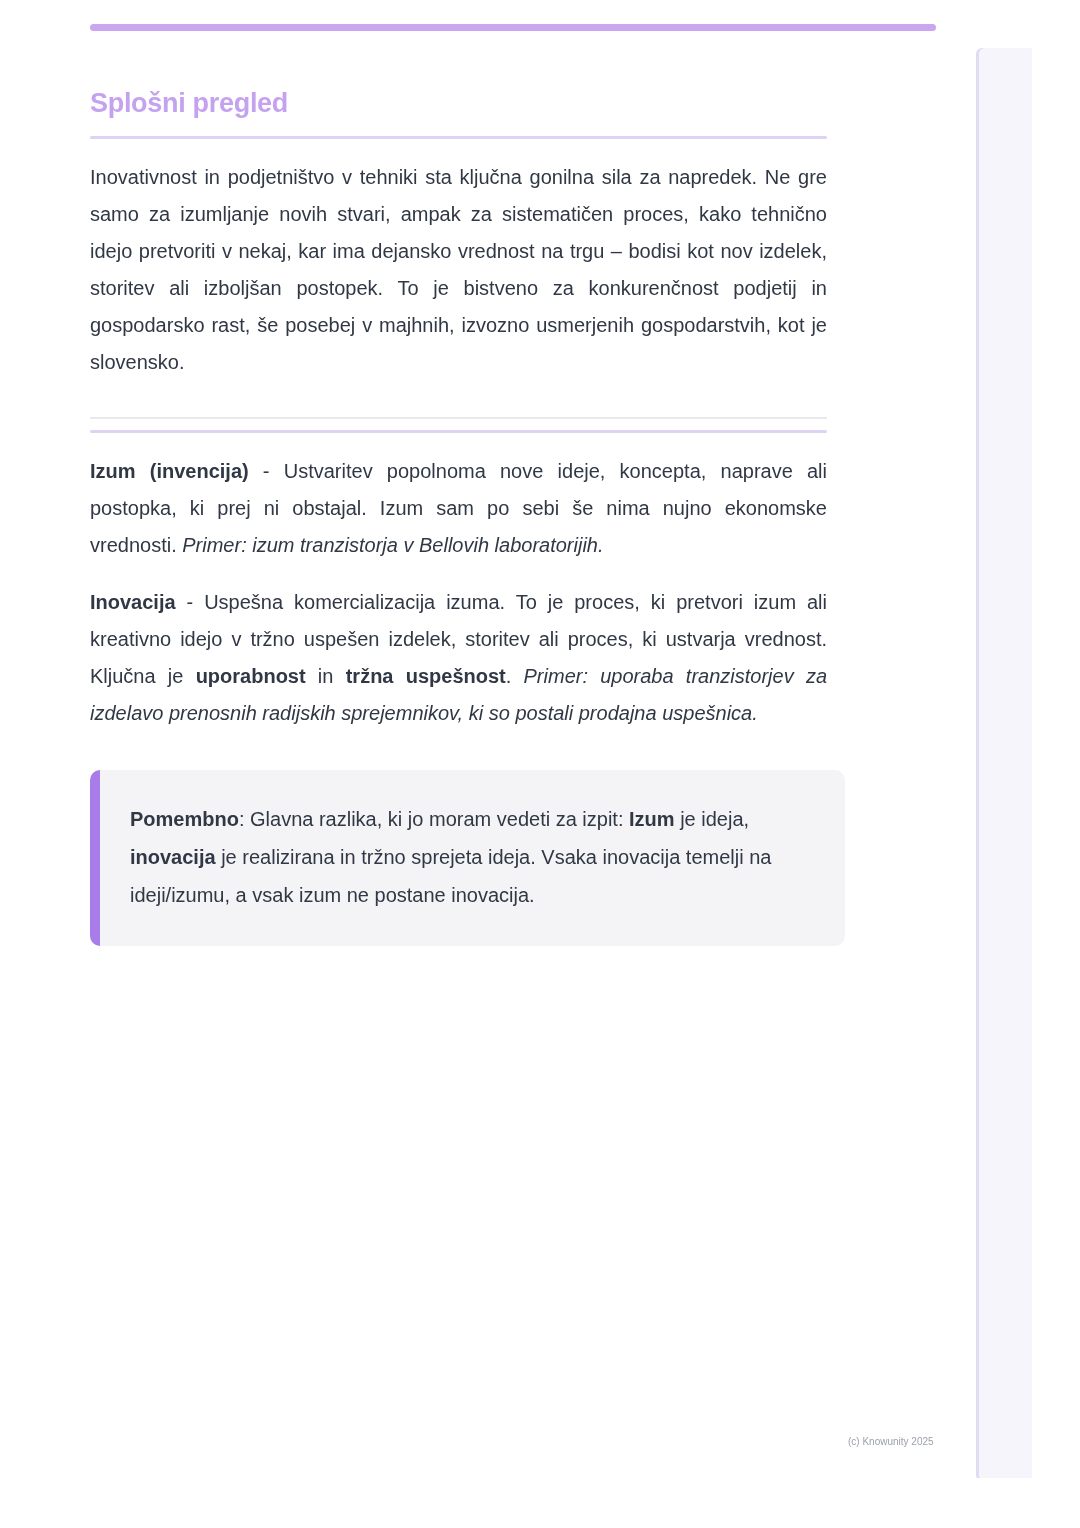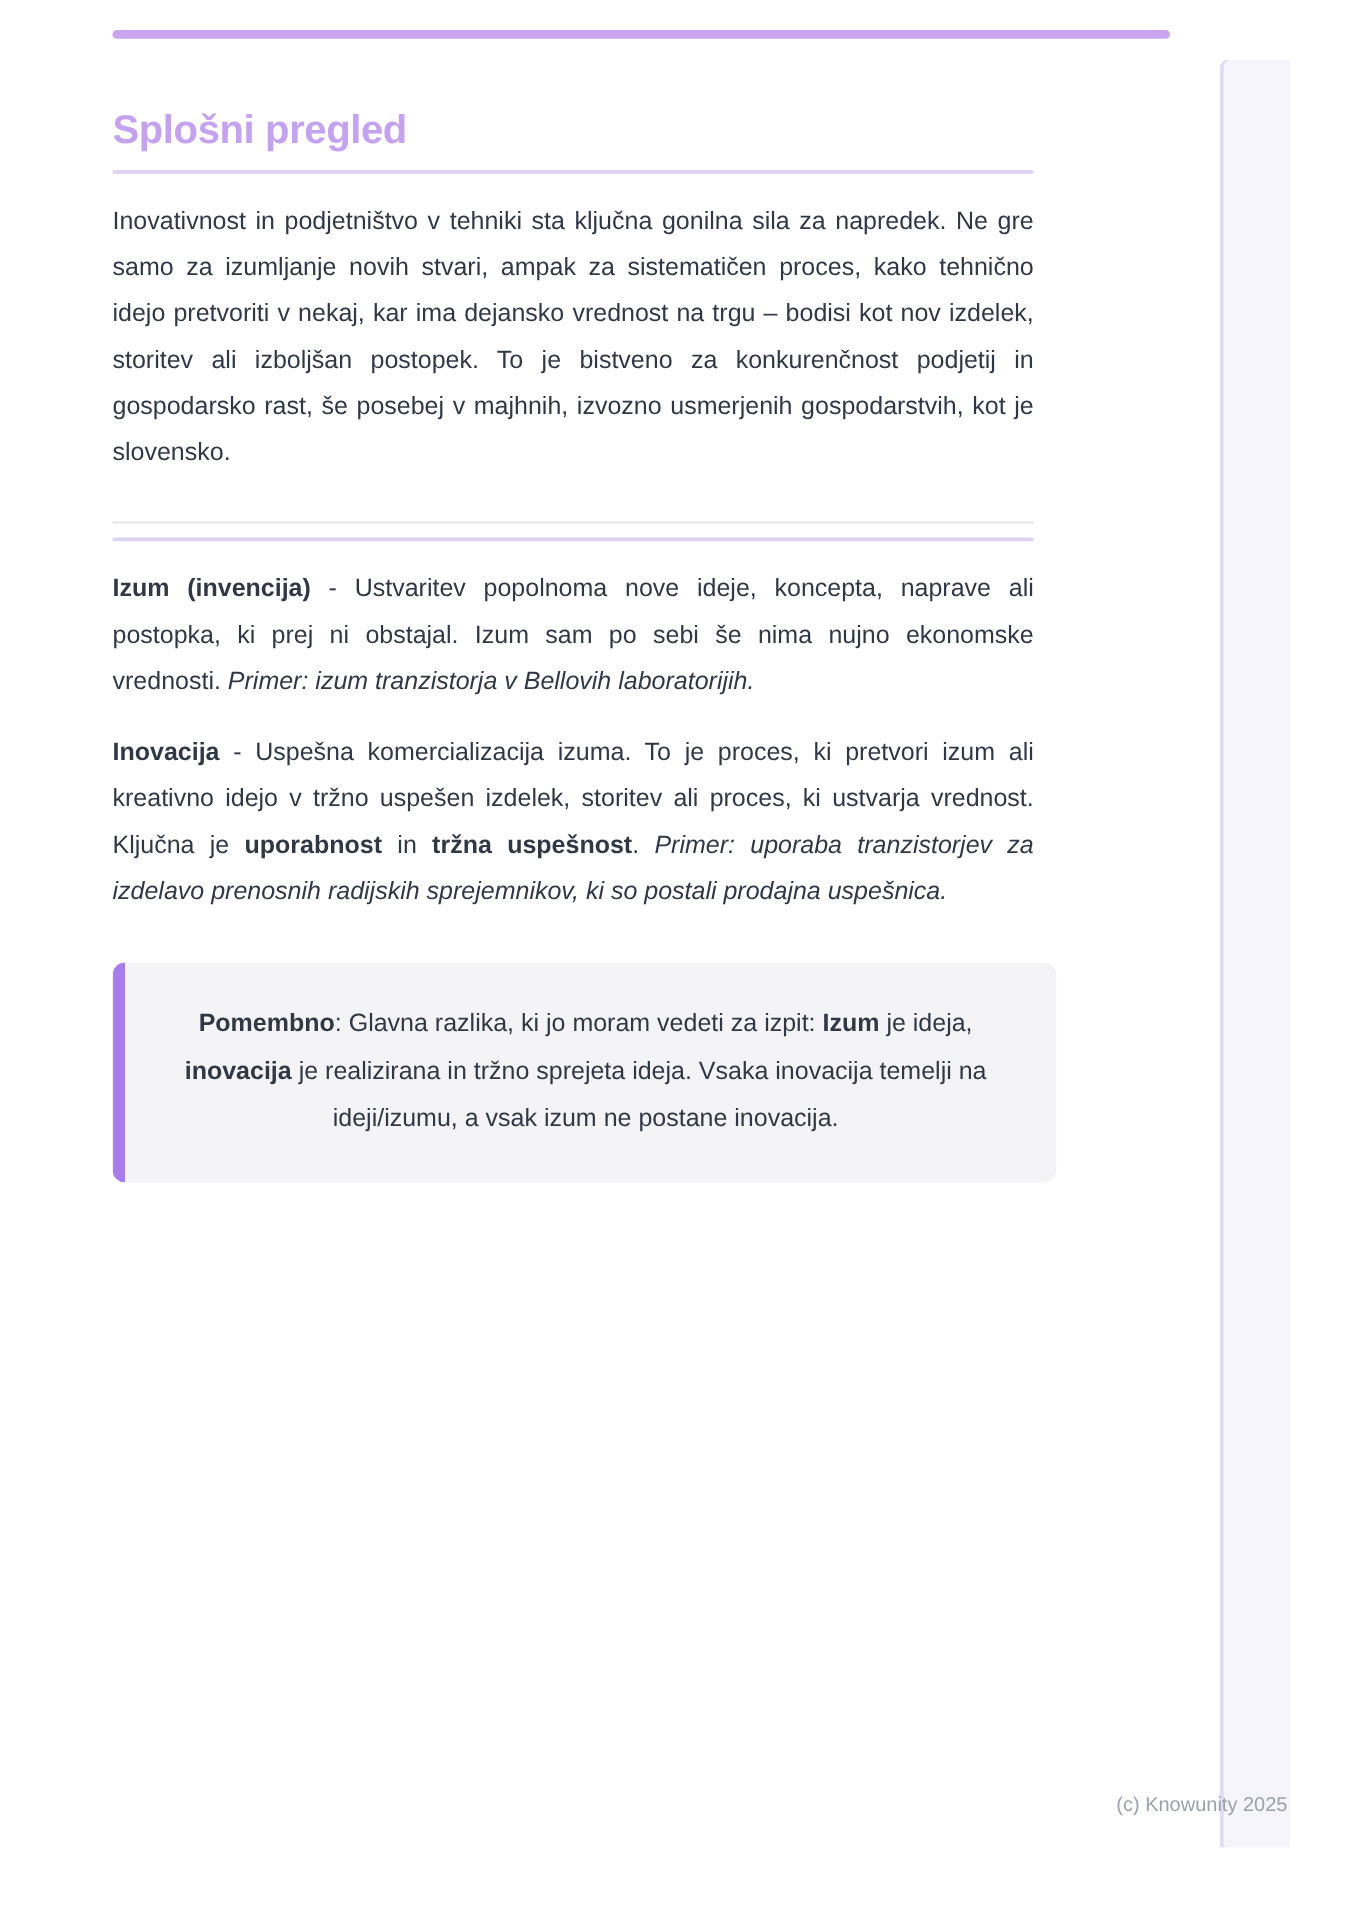--- a/index.html
+++ b/index.html
@@ -46,21 +46,21 @@
   }
   .title-rule{
     width:846px;
     height:7px;
     margin-top:24px;
     background:var(--accent-rule);
     border-radius:4px;
   }
   h2.section-heading{
     margin-top:50px;
-    font-size:32px;
+    font-size:27px;
     line-height:44px;
     font-weight:700;
     letter-spacing:-0.3px;
     color:var(--accent-heading);
   }
   .heading-underline{
     width:737px;
     height:3px;
     margin-top:11px;
     background:var(--accent-underline);
@@ -87,28 +87,28 @@
     width:755px;
     background:var(--callout-bg);
     border-left:10px solid var(--callout-border);
     border-radius:10px;
     padding:30px 38px 32px 30px;
   }
   .callout .callout-text{
     font-size:20px;
     line-height:38px;
     color:var(--body-text);
-    text-align:center;
+    text-align:left;
   }
   .callout .callout-text b{font-weight:700;}
   .page-footer{
     position:absolute;
     top:1436px;
-    left:893px;
-    font-size:16px;
+    left:848px;
+    font-size:10px;
     color:var(--footer-text);
   }
 </style>
 </head>
 <body>
 
 <div class="side-strip"></div>
 
 <div class="content">
 

